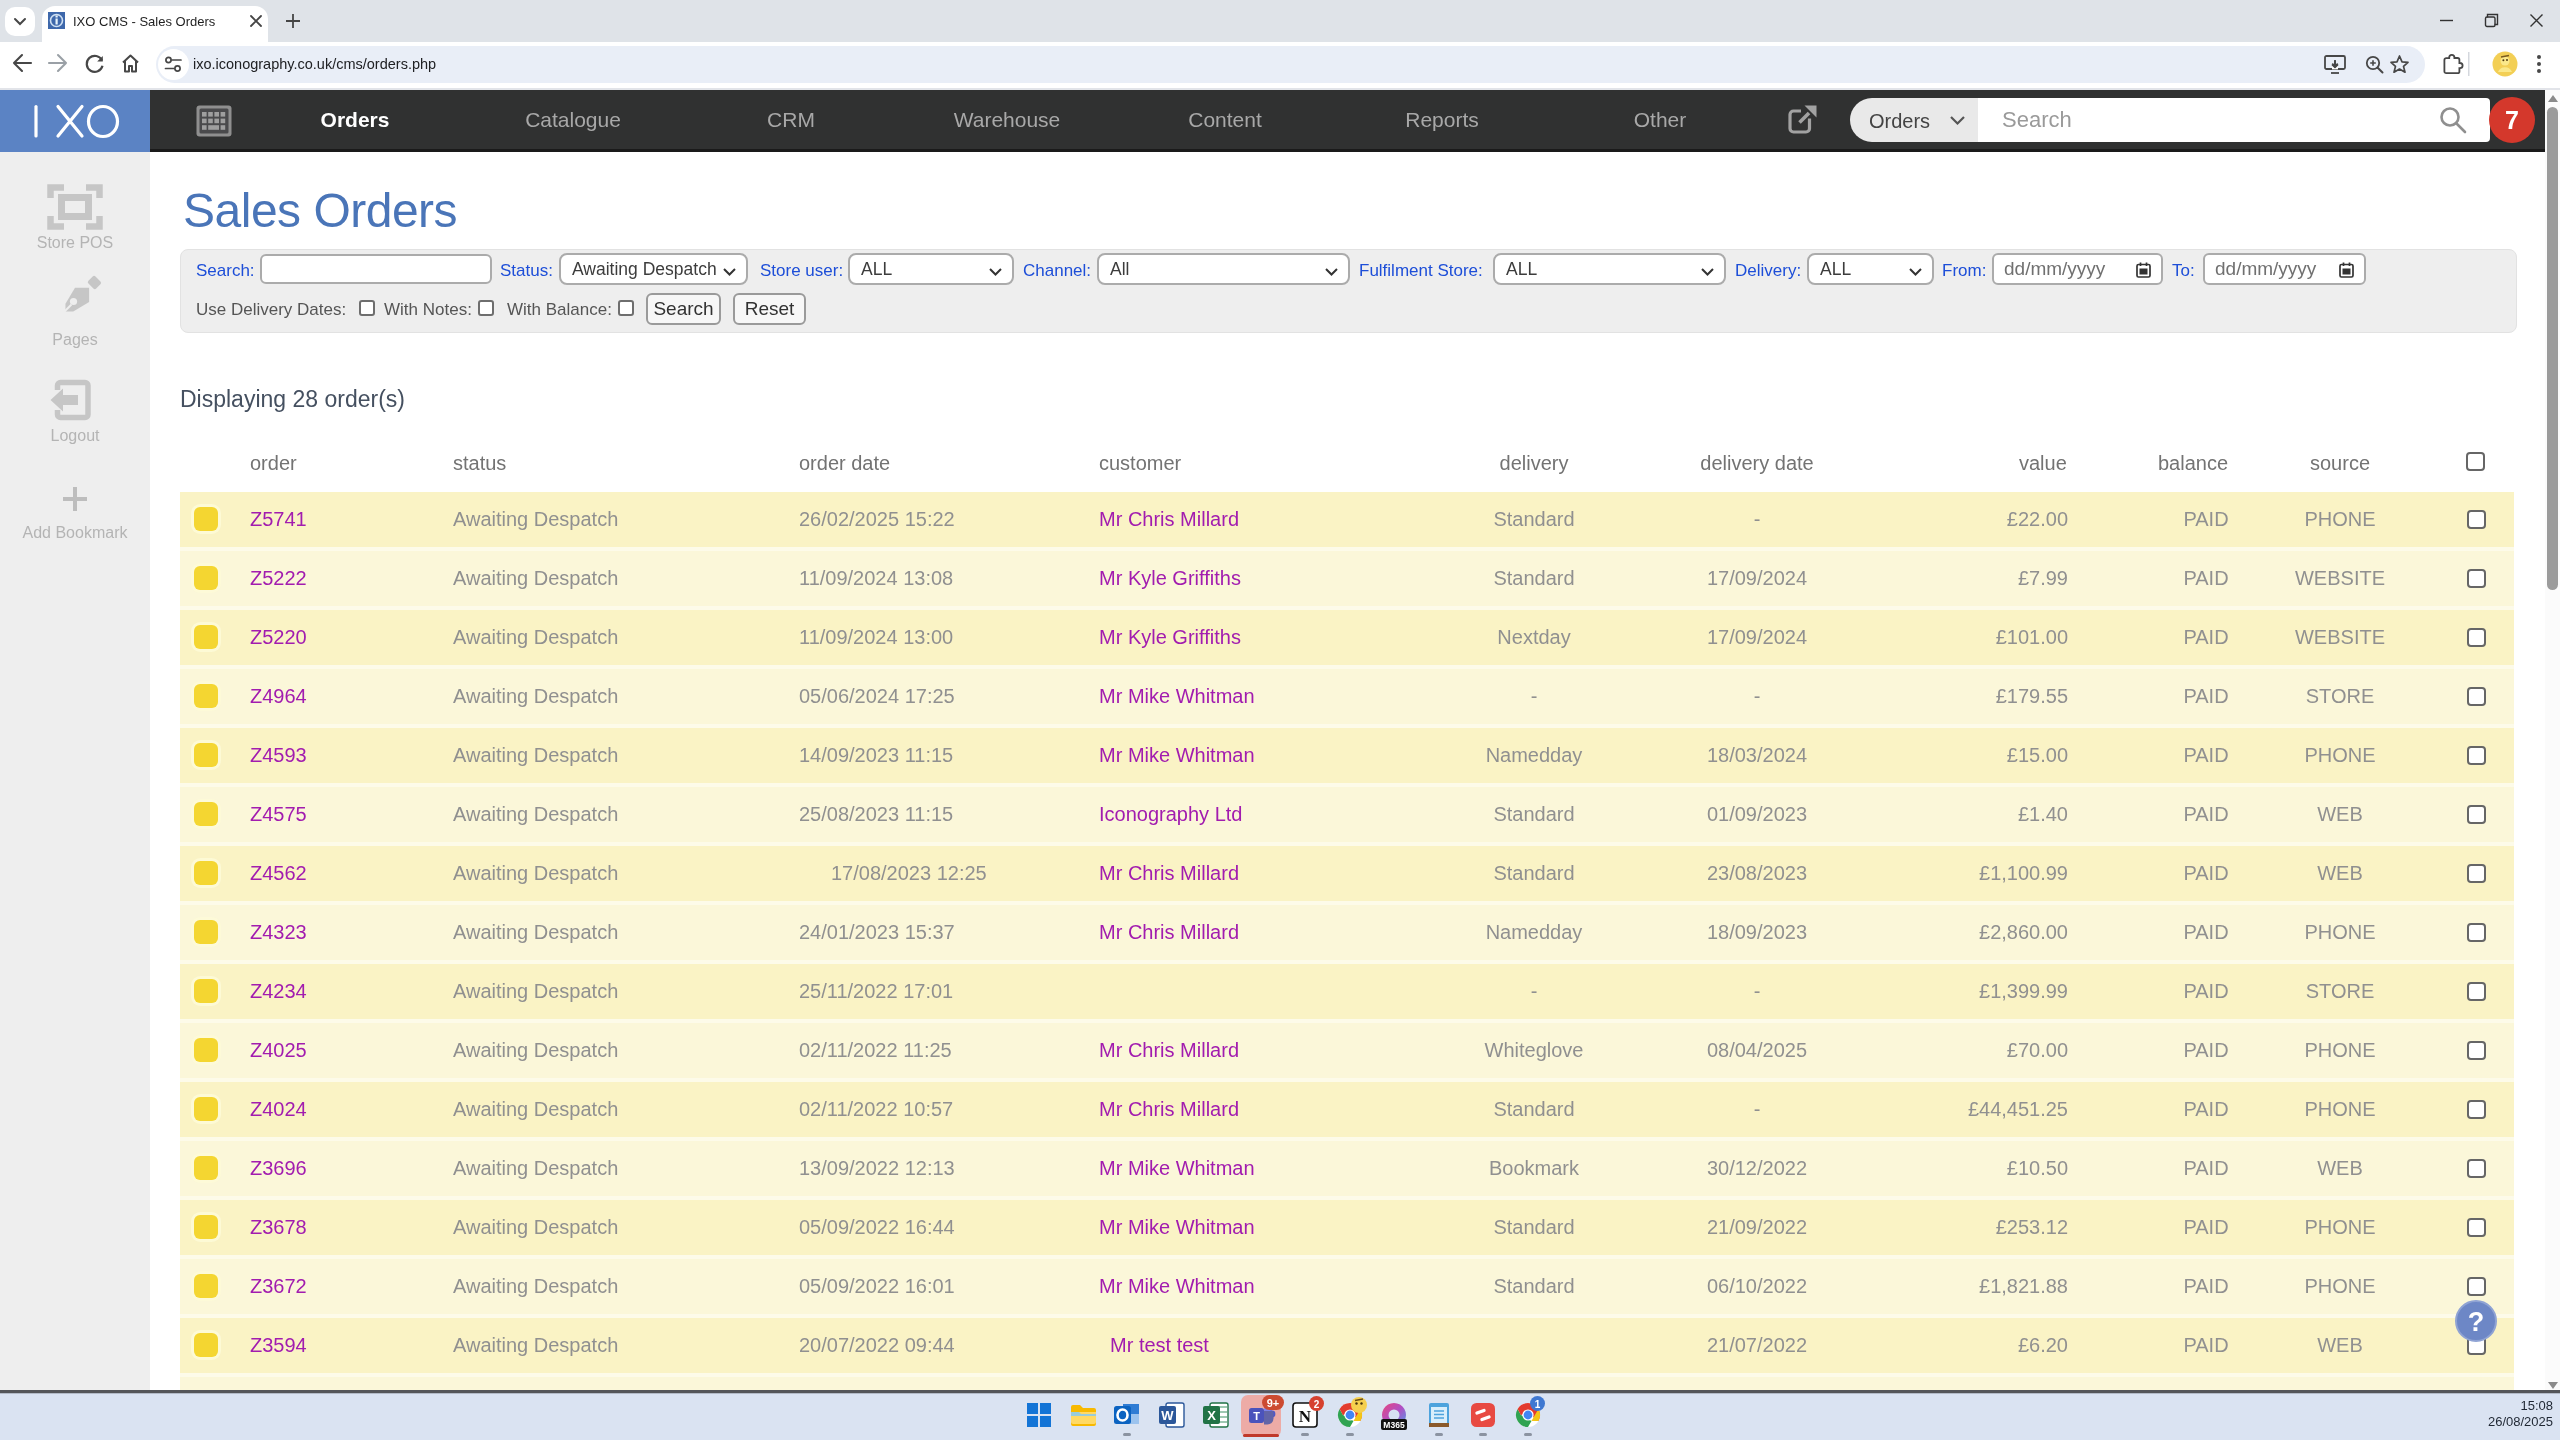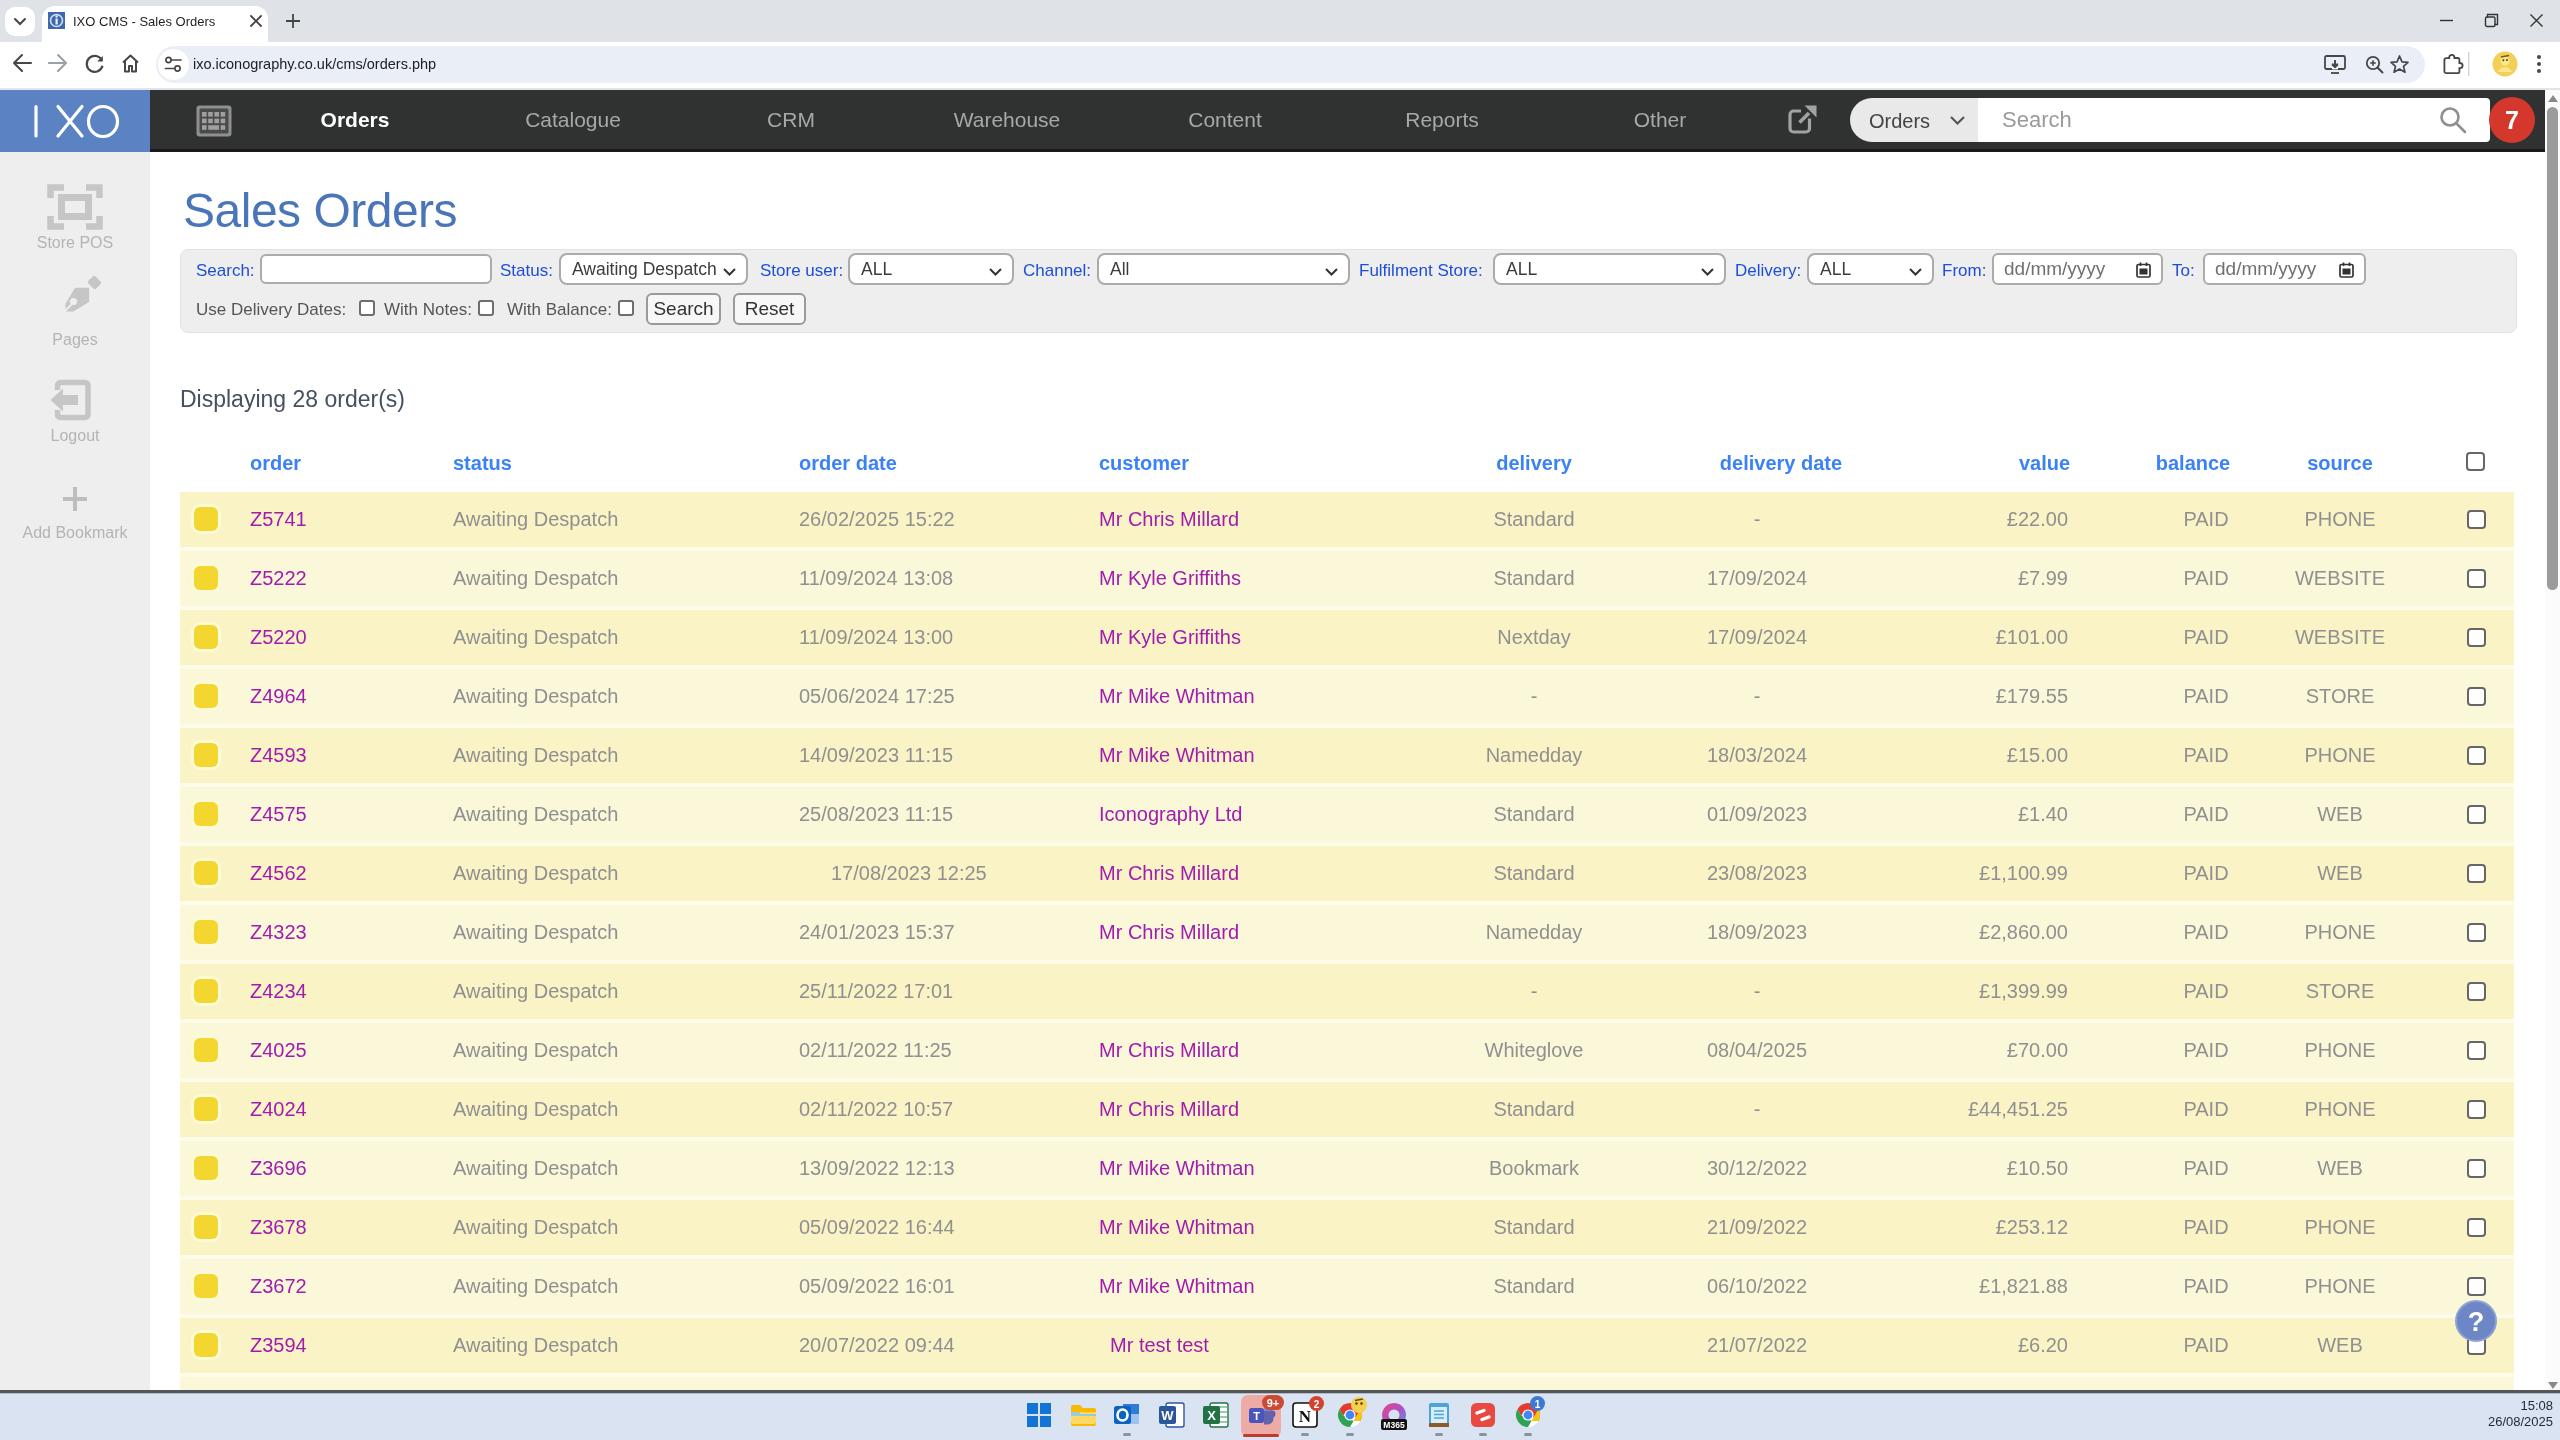--- a/index.html
+++ b/index.html
@@ -38,21 +38,21 @@
 .flabel { position:absolute; font-size:17px; color:#1d4ed8; top:261px; white-space:nowrap; }
 .flabel2 { position:absolute; font-size:17px; color:#555; top:300px; white-space:nowrap; }
 .finput { position:absolute; top:254px; height:30px; background:#fff; border:2px solid #ababab; border-radius:6px; }
 .fselect { position:absolute; top:253px; height:32px; background:#fff; border:2px solid #ababab; border-radius:8px; font-size:17.5px; color:#3c3c3c; padding-left:11px; line-height:28px; }
 .fdate { position:absolute; top:253px; height:32px; background:#fff; border:2px solid #ababab; border-radius:6px; font-size:19px; color:#707070; padding-left:10px; line-height:28px; }
 .fselect svg { right:10px; top:13px; }
 .fcheck { position:absolute; top:300px; width:16px; height:16px; background:#fff; border:2px solid #6e6e6e; border-radius:3px; }
 .fbtn { position:absolute; top:293px; height:32px; background:#f7f7f7; border:2px solid #9a9a9a; border-radius:6px; font-size:19px; color:#333; text-align:center; line-height:28px; }
 
 #displaying { position:absolute; left:180px; top:386px; font-size:23px; color:#455060; }
-.th { position:absolute; top:452px; font-size:20px; color:#3b82f6; white-space:nowrap;font-weight:bold; }
+.th { position:absolute; top:452px; font-size:20px; color:#737373; white-space:nowrap; }
 .thc { transform:translateX(-50%); }
 
 #rows { position:absolute; left:180px; top:492px; width:2334px; height:898px; background:#fdfbe9; overflow:hidden; }
 .row { position:relative; width:2334px; height:55px; margin-bottom:4px; }
 .row.odd { background:#faf3c5; }
 .row.even { background:#fbf7d9; }
 .cell { position:absolute; top:16px; font-size:20px; color:#909090; white-space:nowrap; }
 .link { color:#a21caf; }
 .ctr { transform:translateX(-50%); }
 .rt { width:200px; text-align:right; }
@@ -292,21 +292,21 @@
 <div class="fbtn" style="left:646px; width:75px;">Search</div>
 <div class="fbtn" style="left:733px; width:73px;">Reset</div>
 
 <div id="displaying">Displaying 28 order(s)</div>
 
 <div class="th" style="left:250px;">order</div>
 <div class="th" style="left:453px;">status</div>
 <div class="th" style="left:799px;">order date</div>
 <div class="th" style="left:1099px;">customer</div>
 <div class="th thc" style="left:1534px;">delivery</div>
-<div class="th thc" style="left:1757px;margin-left:24px;">delivery date</div>
+<div class="th thc" style="left:1757px;">delivery date</div>
 <div class="th" style="left:2019px;">value</div>
 <div class="th thc" style="left:2193px;">balance</div>
 <div class="th thc" style="left:2340px;">source</div>
 <div class="cb" style="left:2466px; top:452px;"></div>
 
 <div id="rows">
     <div class="row odd">
   <div class="sq"></div>
   <div class="cell link" style="left:70px;">Z5741</div>
   <div class="cell" style="left:273px;">Awaiting Despatch</div>

